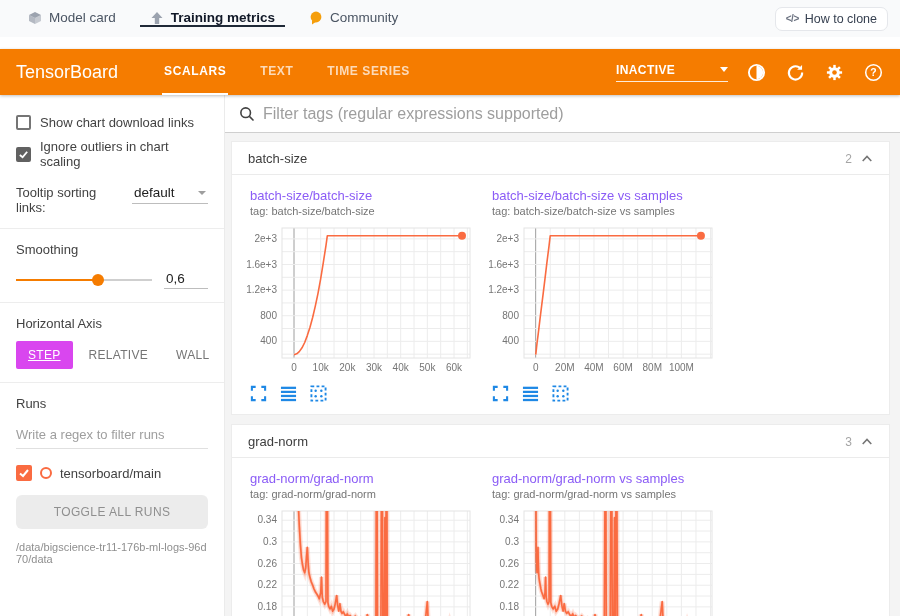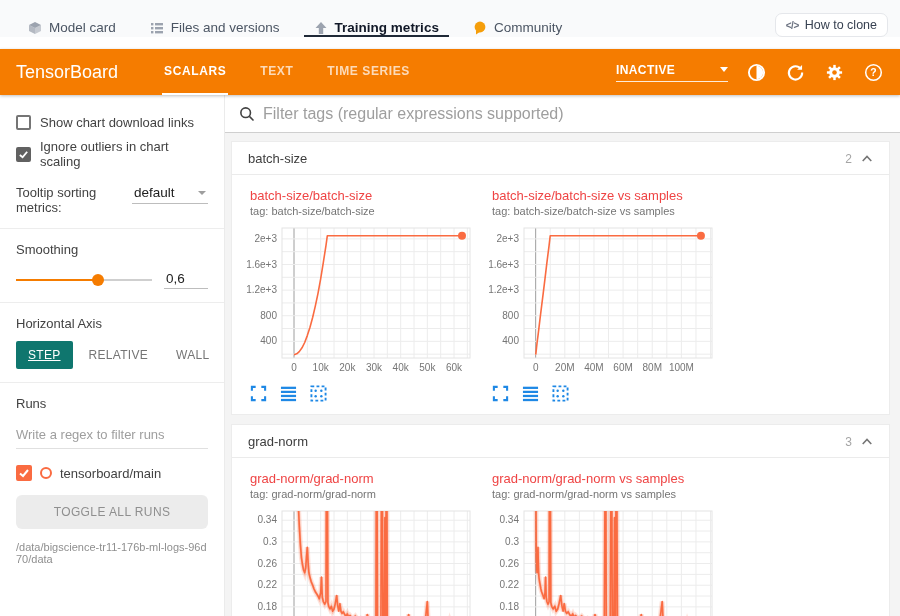--- a/index.html
+++ b/index.html
@@ -1,21 +1,21 @@
 <!DOCTYPE html>
 <html><head>
 <meta charset="utf-8">
 <style>
   * { margin:0; padding:0; box-sizing:border-box; }
   html,body { width:900px; height:616px; overflow:hidden; background:#fff;
     font-family:"Liberation Sans","DejaVu Sans",sans-serif; }
   .page { width:900px; height:616px; display:flex; flex-direction:column; overflow:hidden; }
 
   
-  .hf-bar { height:37px; background:#f9fafb; display:flex; align-items:flex-end; padding:0 12px 0 18px; flex:0 0 auto; }
+  .hf-bar { height:37px; background:#f9fafb; display:flex; align-items:center; padding:0 12px 0 18px; flex:0 0 auto; }
   .hf-tab { display:flex; align-items:center; gap:7px; padding:0 10px; margin-right:14px;
     font-size:13.5px; color:#4b5563; border-bottom:2px solid transparent; cursor:pointer; }
   .hf-tab.active { color:#111827; font-weight:700; border-bottom-color:#1f2937; }
   .hf-right { margin-left:auto; display:flex; align-items:center; }
   .clone-btn { display:flex; align-items:center; gap:6px; background:#fff; border:1px solid #e5e7eb;
     border-radius:7px; padding:4px 10px; font-size:12.5px; color:#374151; cursor:pointer; }
   .clone-code { font-size:10px; color:#6b7280; font-weight:700; letter-spacing:-.5px; }
 
   
   .tb-header { height:46px; background:#f57c00; display:flex; align-items:stretch; color:#fff;
@@ -53,21 +53,21 @@
   .section-label { color:#424242; margin:4px 0 14px; }
   .slider-row { display:flex; align-items:center; gap:12px; margin-bottom:4px; }
   .slider { position:relative; flex:1; height:2px; background:#cfcfcf; cursor:pointer; }
   .slider-fill { position:absolute; left:0; top:0; height:2px; width:60%; background:#f57c00; }
   .slider-thumb { position:absolute; left:60%; top:50%; width:12px; height:12px; border-radius:50%;
     background:#f57c00; transform:translate(-50%,-50%); }
   .slider-val { width:44px; border-bottom:1px solid #bdbdbd; padding:0 2px 2px; color:#212121; font-size:13.5px; }
   .haxis-btns { display:flex; align-items:center; gap:4px; margin-bottom:2px; }
   .haxis-btn { font-size:12px; letter-spacing:.3px; color:#757575; padding:7px 12px; border-radius:2px;
     cursor:pointer; font-weight:400; }
-  .haxis-btn.active { background:#0f766e; color:#fff;text-decoration:underline; }
+  .haxis-btn.active { background:#d946ef; color:#fff;text-decoration:underline; }
   .runs-filter { border-bottom:1px solid #e0e0e0; color:#9e9e9e; font-size:13px; padding:2px 0 6px;
     margin:14px 0 16px; cursor:text; }
   .run-row { display:flex; align-items:center; gap:8px; margin-bottom:14px; cursor:pointer; }
   .run-circle { width:12px; height:12px; border:2px solid #fa6b41; border-radius:50%; flex:0 0 auto; }
   .run-name { font-size:13px; color:#424242; }
   .toggle-all { width:100%; background:#ececec; border:none; color:#8f8f8f; font-size:12px; letter-spacing:.4px;
     padding:10px 8px; border-radius:6px; cursor:pointer; font-family:inherit; }
   .data-path { margin-top:12px; font-size:11px; color:#8f8f8f; word-break:break-all; }
 
   
@@ -77,51 +77,38 @@
   .filter-input { color:#9e9e9e; font-size:16px; flex:1; cursor:text; }
   .cards { flex:1; overflow:hidden; padding:8px 10px 0 6px; }
   .card { background:#fff; border:1px solid #ececec; margin-bottom:9px; }
   .card-header { display:flex; align-items:center; justify-content:space-between; padding:9px 16px 8px;
     border-bottom:1px solid #ebebeb; cursor:pointer; }
   .card-title { font-size:13px; color:#3d3d3d; }
   .card-meta { display:flex; align-items:center; gap:9px; }
   .card-count { font-size:12px; color:#a5a5a5; }
   .charts-row { display:flex; padding:13px 0 12px 10px; }
   .chart-block { width:240px; margin-right:2px; }
-  .chart-title { font-size:13px; color:#ef4444; padding-left:8px; }
+  .chart-title { font-size:13px; color:#8b5cf6; padding-left:8px; }
   .chart-tag { font-size:11px; color:#757575; padding:2px 0 5px 8px; }
   .chart-icons { display:flex; gap:13px; margin:5px 0 0 8px; }
   .chart-icons svg { cursor:pointer; }
 </style>
 </head>
 <body>
 
 <div class="page">
 
   <div class="hf-bar">
     <div class="hf-tab">
       <svg width="14" height="14" viewBox="0 0 14 14">
         <polygon points="7,1 13,4 7,7 1,4" fill="#9ca3af"></polygon>
         <polygon points="1,4 7,7 7,13 1,10" fill="#9ca3af" opacity=".75"></polygon>
         <polygon points="13,4 7,7 7,13 13,10" fill="#9ca3af" opacity=".55"></polygon>
       </svg>
       <span>Model card</span>
-    </div>
-    <div class="hf-tab">
-      <svg width="14" height="14" viewBox="0 0 14 14">
-        <g fill="#9ca3af">
-            <rect x="1" y="2" width="2.4" height="2.4"></rect>
-            <rect x="5" y="2" width="8" height="2.4"></rect>
-        <rect x="1" y="6" width="2.4" height="2.4"></rect>
-            <rect x="5" y="6" width="8" height="2.4"></rect>
-        <rect x="1" y="10" width="2.4" height="2.4"></rect>
-            <rect x="5" y="10" width="8" height="2.4"></rect>
-          </g>
-      </svg>
-      <span>Files and versions</span>
     </div>
     <div class="hf-tab active">
       <svg width="14" height="14" viewBox="0 0 14 14">
         <polygon points="7,1 12.5,7 9.2,7 9.2,13 4.8,13 4.8,7 1.5,7" fill="#9ca3af"></polygon>
       </svg>
       <span>Training metrics</span>
     </div>
     <div class="hf-tab">
       <svg width="14" height="14" viewBox="0 0 14 14">
         <circle cx="7" cy="6" r="5.4" fill="#f59e0b"></circle>
@@ -192,21 +179,21 @@
       <div class="cb-row">
         <span class="cb checked-dark">
           <svg width="11" height="11" viewBox="0 0 24 24">
             <polyline points="4,13 10,18 20,6" fill="none" stroke="#fff" stroke-width="4"></polyline>
           </svg>
         </span>
         <span>Ignore outliers in chart scaling</span>
       </div>
 
       <div class="tooltip-row">
-        <span>Tooltip sorting metrics:</span>
+        <span>Tooltip sorting links:</span>
         <span class="select-ul">
           <span>default</span>
           <span class="caret-gray"></span>
         </span>
       </div>
 
       <div class="divider"></div>
 
       <div class="section-label">Smoothing</div>
       <div class="slider-row">

